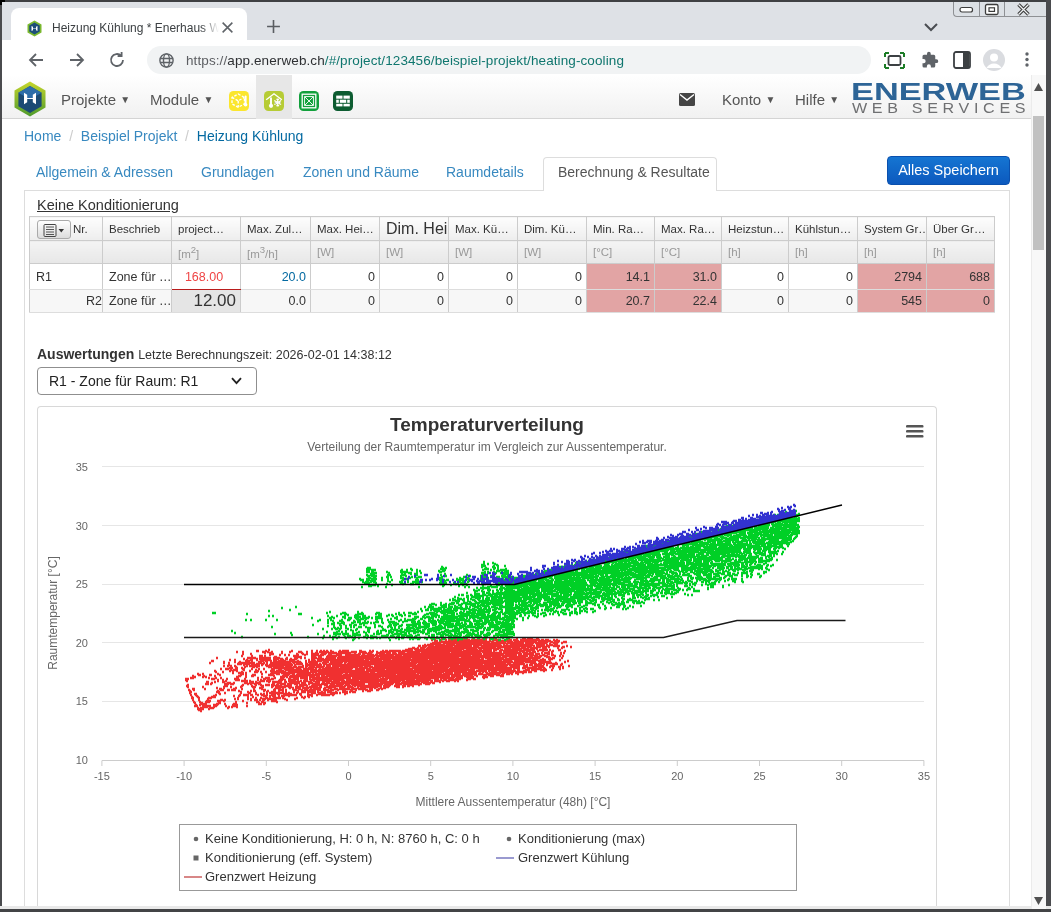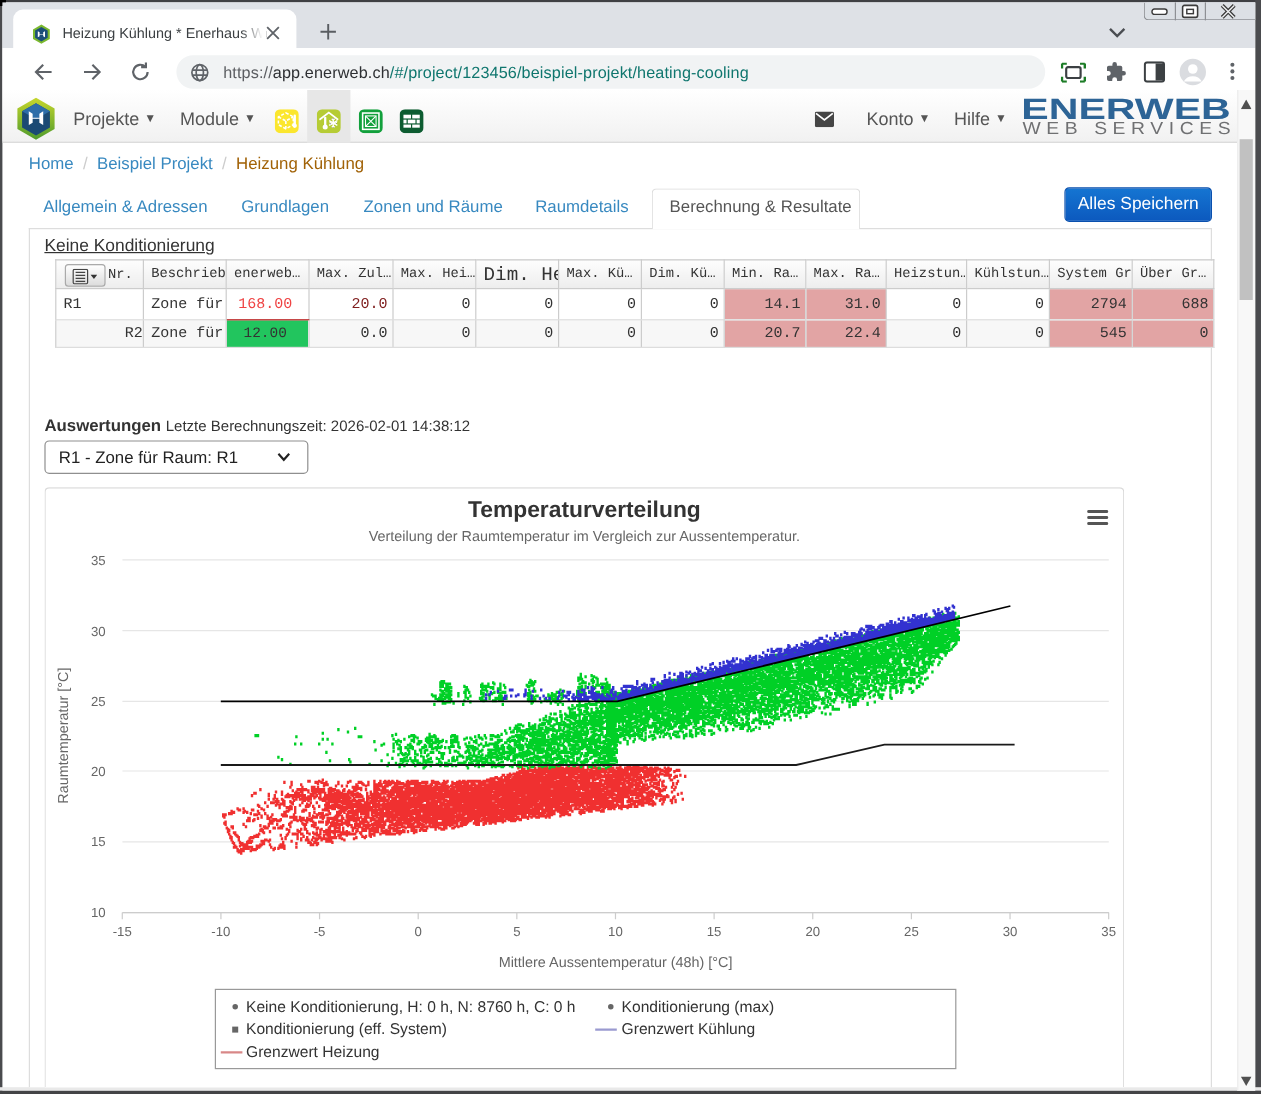--- a/index.html
+++ b/index.html
@@ -148,35 +148,35 @@
     <rect width="16" height="13" rx="1.5" fill="#454545"></rect>
     <path d="M1 1.5l7 5.5 7-5.5" stroke="#fff" stroke-width="1.4" fill="none"></path>
   </svg>
 <div class="abs" style="left:722px;top:91px;font-size:15px;color:#555">Konto <span style="font-size:10px;position:relative;top:-2px">▼</span></div>
 <div class="abs" style="left:795px;top:91px;font-size:15px;color:#555">Hilfe <span style="font-size:10px;position:relative;top:-2px">▼</span></div>
 <div class="abs" style="left:851px;top:78px;font-size:24.5px;font-weight:bold;color:#2d6496;white-space:nowrap;transform:scaleX(1.40);transform-origin:left">ENERWEB</div>
 <div class="abs" style="left:852px;top:100px;font-size:14.5px;color:#6f7072;letter-spacing:4.2px;white-space:nowrap;transform:scaleX(1.11);transform-origin:left">WEB&nbsp;SERVICES</div>
 
 
 <div class="abs" style="left:24px;top:128px;font-size:14px;color:#ccc">
-<a style="color:#3889c0;text-decoration:none">Home</a>&nbsp; / &nbsp;<a style="color:#3889c0">Beispiel Projekt</a>&nbsp; / &nbsp;<span style="color:#a16207">Heizung Kühlung</span></div>
+<a style="color:#3889c0;text-decoration:none">Home</a>&nbsp; / &nbsp;<a style="color:#3889c0">Beispiel Projekt</a>&nbsp; / &nbsp;<span style="color:#0369a1">Heizung Kühlung</span></div>
 
 
 <div class="abs" style="left:24px;top:190px;width:986px;height:716px;background:#fff;border-left:1px solid #ddd;border-right:1px solid #ddd"></div>
 <div class="abs" style="left:24px;top:190px;width:986px;height:1px;background:#ddd"></div>
 
 <div class="abs" style="left:543px;top:157px;width:174px;height:34px;background:#fff;border:1px solid #ddd;border-bottom:none;border-radius:4px 4px 0 0"></div>
 <div class="abs" style="left:36px;top:164px;font-size:14px;color:#3889c0">Allgemein &amp; Adressen</div>
 <div class="abs" style="left:201px;top:164px;font-size:14px;color:#3889c0">Grundlagen</div>
 <div class="abs" style="left:303px;top:164px;font-size:14px;color:#3889c0">Zonen und Räume</div>
 <div class="abs" style="left:446px;top:164px;font-size:14px;color:#3889c0">Raumdetails</div>
 <div class="abs" style="left:558px;top:164px;font-size:14px;color:#555">Berechnung &amp; Resultate</div>
 <div class="abs" style="left:887px;top:156px;width:123px;height:29px;background:linear-gradient(#1575d2,#0c59be);border:1px solid #0a50ae;border-radius:4px;color:#fff;font-size:14.5px;text-align:center;line-height:27px">Alles Speichern</div>
 <div class="abs" style="left:37px;top:197px;font-size:14.5px;color:#333;text-decoration:underline">Keine Konditionierung</div>
-<table style="position:absolute;left:46px;top:216px;border-collapse:collapse;table-layout:fixed;width:965px;font-family:Liberation Mono, monospace">
+<table style="position:absolute;left:29px;top:216px;border-collapse:collapse;table-layout:fixed;width:965px;font-family:Liberation Sans, sans-serif">
     <colgroup>
       <col style="width:73px">
       <col style="width:69px">
       <col style="width:69px">
       <col style="width:70px">
       <col style="width:69px">
       <col style="width:69px">
       <col style="width:69px">
       <col style="width:69px">
       <col style="width:68px">
@@ -187,53 +187,69 @@
       <col style="width:68px">
     </colgroup>
     <tbody>
       <tr style="height:24px">
         <th style="border:1px solid #ccc;border-left:1px solid #ccc;background:linear-gradient(#fdfdfd,#ededed);font-size:11.5px;color:#333;text-align:left;padding:0 0 0 6px;font-weight:normal;overflow:hidden;white-space:nowrap"><div style="display:inline-block;width:34px;height:19px;margin:1px 2px 0 1px;vertical-align:middle;border:1px solid #aaa;border-radius:3px;background:linear-gradient(#fff,#dcdcdc);text-align:center"><svg width="22" height="13" viewBox="0 0 22 13" style="margin-top:3px">
               <rect x="1" y="0.5" width="12" height="12" rx="1" fill="none" stroke="#444"></rect>
               <path d="M3 3h8M3 5.5h8M3 8h8M3 10.5h8" stroke="#444" stroke-width="0.9"></path>
               <path d="M15.5 5l2.8 3.4L21 5z" fill="#333"></path>
             </svg></div><span style="vertical-align:middle">Nr.</span></th>
         <th style="border:1px solid #ccc;border-left:1px dotted #bbb;background:linear-gradient(#fdfdfd,#ededed);font-size:11.5px;color:#333;text-align:left;padding:0 0 0 6px;font-weight:normal;overflow:hidden;white-space:nowrap">Beschrieb</th>
-        <th style="border:1px solid #ccc;border-left:1px dotted #bbb;background:linear-gradient(#fdfdfd,#ededed);font-size:11.5px;color:#333;text-align:left;padding:0 0 0 6px;font-weight:normal;overflow:hidden;white-space:nowrap">enerweb…</th>
+        <th style="border:1px solid #ccc;border-left:1px dotted #bbb;background:linear-gradient(#fdfdfd,#ededed);font-size:11.5px;color:#333;text-align:left;padding:0 0 0 6px;font-weight:normal;overflow:hidden;white-space:nowrap">project…</th>
         <th style="border:1px solid #ccc;border-left:1px dotted #bbb;background:linear-gradient(#fdfdfd,#ededed);font-size:11.5px;color:#333;text-align:left;padding:0 0 0 6px;font-weight:normal;overflow:hidden;white-space:nowrap">Max. Zul…</th>
         <th style="border:1px solid #ccc;border-left:1px dotted #bbb;background:linear-gradient(#fdfdfd,#ededed);font-size:11.5px;color:#333;text-align:left;padding:0 0 0 6px;font-weight:normal;overflow:hidden;white-space:nowrap">Max. Hei…</th>
         <th style="border:1px solid #ccc;border-left:1px dotted #bbb;background:linear-gradient(#fdfdfd,#ededed);font-size:16px;color:#333;text-align:center;padding:0 0 0 6px;font-weight:normal;overflow:hidden;white-space:nowrap">Dim. Hei…</th>
         <th style="border:1px solid #ccc;border-left:1px dotted #bbb;background:linear-gradient(#fdfdfd,#ededed);font-size:11.5px;color:#333;text-align:left;padding:0 0 0 6px;font-weight:normal;overflow:hidden;white-space:nowrap">Max. Kü…</th>
         <th style="border:1px solid #ccc;border-left:1px dotted #bbb;background:linear-gradient(#fdfdfd,#ededed);font-size:11.5px;color:#333;text-align:left;padding:0 0 0 6px;font-weight:normal;overflow:hidden;white-space:nowrap">Dim. Kü…</th>
         <th style="border:1px solid #ccc;border-left:1px dotted #bbb;background:linear-gradient(#fdfdfd,#ededed);font-size:11.5px;color:#333;text-align:left;padding:0 0 0 6px;font-weight:normal;overflow:hidden;white-space:nowrap">Min. Ra…</th>
         <th style="border:1px solid #ccc;border-left:1px dotted #bbb;background:linear-gradient(#fdfdfd,#ededed);font-size:11.5px;color:#333;text-align:left;padding:0 0 0 6px;font-weight:normal;overflow:hidden;white-space:nowrap">Max. Ra…</th>
         <th style="border:1px solid #ccc;border-left:1px dotted #bbb;background:linear-gradient(#fdfdfd,#ededed);font-size:11.5px;color:#333;text-align:left;padding:0 0 0 6px;font-weight:normal;overflow:hidden;white-space:nowrap">Heizstun…</th>
         <th style="border:1px solid #ccc;border-left:1px dotted #bbb;background:linear-gradient(#fdfdfd,#ededed);font-size:11.5px;color:#333;text-align:left;padding:0 0 0 6px;font-weight:normal;overflow:hidden;white-space:nowrap">Kühlstun…</th>
         <th style="border:1px solid #ccc;border-left:1px dotted #bbb;background:linear-gradient(#fdfdfd,#ededed);font-size:11.5px;color:#333;text-align:left;padding:0 0 0 6px;font-weight:normal;overflow:hidden;white-space:nowrap">System Gr…</th>
         <th style="border:1px solid #ccc;border-right:1px solid #ccc;border-left:1px dotted #bbb;background:linear-gradient(#fdfdfd,#ededed);font-size:11.5px;color:#333;text-align:left;padding:0 0 0 6px;font-weight:normal;overflow:hidden;white-space:nowrap">Über Gr…</th>
       </tr>
+      <tr style="height:23px">
+        <td style="border:1px solid #ccc;border-top:none;border-left:1px solid #ccc;background:linear-gradient(#f4f4f4,#e7e7e7);font-size:11.5px;color:#999;padding:0 0 0 6px"></td>
+        <td style="border:1px solid #ccc;border-top:none;border-left:1px dotted #bbb;background:linear-gradient(#f4f4f4,#e7e7e7);font-size:11.5px;color:#999;padding:0 0 0 6px"></td>
+        <td style="border:1px solid #ccc;border-top:none;border-left:1px dotted #bbb;background:linear-gradient(#f4f4f4,#e7e7e7);font-size:11.5px;color:#999;padding:0 0 0 6px">[m<sup>2</sup>]</td>
+        <td style="border:1px solid #ccc;border-top:none;border-left:1px dotted #bbb;background:linear-gradient(#f4f4f4,#e7e7e7);font-size:11.5px;color:#999;padding:0 0 0 6px">[m<sup>3</sup>/h]</td>
+        <td style="border:1px solid #ccc;border-top:none;border-left:1px dotted #bbb;background:linear-gradient(#f4f4f4,#e7e7e7);font-size:11.5px;color:#999;padding:0 0 0 6px">[W]</td>
+        <td style="border:1px solid #ccc;border-top:none;border-left:1px dotted #bbb;background:linear-gradient(#f4f4f4,#e7e7e7);font-size:11.5px;color:#999;padding:0 0 0 6px">[W]</td>
+        <td style="border:1px solid #ccc;border-top:none;border-left:1px dotted #bbb;background:linear-gradient(#f4f4f4,#e7e7e7);font-size:11.5px;color:#999;padding:0 0 0 6px">[W]</td>
+        <td style="border:1px solid #ccc;border-top:none;border-left:1px dotted #bbb;background:linear-gradient(#f4f4f4,#e7e7e7);font-size:11.5px;color:#999;padding:0 0 0 6px">[W]</td>
+        <td style="border:1px solid #ccc;border-top:none;border-left:1px dotted #bbb;background:linear-gradient(#f4f4f4,#e7e7e7);font-size:11.5px;color:#999;padding:0 0 0 6px">[°C]</td>
+        <td style="border:1px solid #ccc;border-top:none;border-left:1px dotted #bbb;background:linear-gradient(#f4f4f4,#e7e7e7);font-size:11.5px;color:#999;padding:0 0 0 6px">[°C]</td>
+        <td style="border:1px solid #ccc;border-top:none;border-left:1px dotted #bbb;background:linear-gradient(#f4f4f4,#e7e7e7);font-size:11.5px;color:#999;padding:0 0 0 6px">[h]</td>
+        <td style="border:1px solid #ccc;border-top:none;border-left:1px dotted #bbb;background:linear-gradient(#f4f4f4,#e7e7e7);font-size:11.5px;color:#999;padding:0 0 0 6px">[h]</td>
+        <td style="border:1px solid #ccc;border-top:none;border-left:1px dotted #bbb;background:linear-gradient(#f4f4f4,#e7e7e7);font-size:11.5px;color:#999;padding:0 0 0 6px">[h]</td>
+        <td style="border:1px solid #ccc;border-top:none;border-left:1px dotted #bbb;background:linear-gradient(#f4f4f4,#e7e7e7);font-size:11.5px;color:#999;padding:0 0 0 6px">[h]</td>
+      </tr>
       <tr style="height:26px">
         <td style="border-bottom:1px solid #ddd;border-top:none;border-left:1px solid #ccc;border-right:1px solid #ccc;background:#fff;font-size:12.5px;color:#333;text-align:left;padding:0 0 0 6px;overflow:hidden;white-space:nowrap">R1</td>
         <td style="border-bottom:1px solid #ddd;border-top:none;border-left:1px dotted #bbb;border-right:1px solid #ccc;background:#fff;font-size:12.5px;color:#333;text-align:left;padding:0 0 0 6px;overflow:hidden;white-space:nowrap">Zone für …</td>
         <td style="border-bottom:1px solid #b91c1c;border-top:none;border-left:1px dotted #bbb;border-right:1px solid #ccc;background:#fff;font-size:12.5px;color:#ef4444;text-align:center;padding:0 4px 0 0;overflow:hidden;white-space:nowrap">168.00</td>
-        <td style="border-bottom:1px solid #ddd;border-top:none;border-left:1px dotted #bbb;border-right:1px solid #ccc;background:#fff;font-size:12.5px;color:#7f1d1d;text-align:right;padding:0 4px 0 0;overflow:hidden;white-space:nowrap">20.0</td>
+        <td style="border-bottom:1px solid #ddd;border-top:none;border-left:1px dotted #bbb;border-right:1px solid #ccc;background:#fff;font-size:12.5px;color:#0369a1;text-align:right;padding:0 4px 0 0;overflow:hidden;white-space:nowrap">20.0</td>
         <td style="border-bottom:1px solid #ddd;border-top:none;border-left:1px dotted #bbb;border-right:1px solid #ccc;background:#fff;font-size:12.5px;color:#333;text-align:right;padding:0 4px 0 0;overflow:hidden;white-space:nowrap">0</td>
         <td style="border-bottom:1px solid #ddd;border-top:none;border-left:1px dotted #bbb;border-right:1px solid #ccc;background:#fff;font-size:12.5px;color:#333;text-align:right;padding:0 4px 0 0;overflow:hidden;white-space:nowrap">0</td>
         <td style="border-bottom:1px solid #ddd;border-top:none;border-left:1px dotted #bbb;border-right:1px solid #ccc;background:#fff;font-size:12.5px;color:#333;text-align:right;padding:0 4px 0 0;overflow:hidden;white-space:nowrap">0</td>
         <td style="border-bottom:1px solid #ddd;border-top:none;border-left:1px dotted #bbb;border-right:1px solid #ccc;background:#fff;font-size:12.5px;color:#333;text-align:right;padding:0 4px 0 0;overflow:hidden;white-space:nowrap">0</td>
         <td style="border-bottom:1px solid #ddd;border-top:none;border-left:1px dotted #bbb;border-right:1px solid #ccc;background:#e2a4a4;font-size:12.5px;color:#333;text-align:right;padding:0 4px 0 0;overflow:hidden;white-space:nowrap">14.1</td>
         <td style="border-bottom:1px solid #ddd;border-top:none;border-left:1px dotted #bbb;border-right:1px solid #ccc;background:#e2a4a4;font-size:12.5px;color:#333;text-align:right;padding:0 4px 0 0;overflow:hidden;white-space:nowrap">31.0</td>
         <td style="border-bottom:1px solid #ddd;border-top:none;border-left:1px dotted #bbb;border-right:1px solid #ccc;background:#fff;font-size:12.5px;color:#333;text-align:right;padding:0 4px 0 0;overflow:hidden;white-space:nowrap">0</td>
         <td style="border-bottom:1px solid #ddd;border-top:none;border-left:1px dotted #bbb;border-right:1px solid #ccc;background:#fff;font-size:12.5px;color:#333;text-align:right;padding:0 4px 0 0;overflow:hidden;white-space:nowrap">0</td>
         <td style="border-bottom:1px solid #ddd;border-top:none;border-left:1px dotted #bbb;border-right:1px solid #ccc;background:#e2a4a4;font-size:12.5px;color:#333;text-align:right;padding:0 4px 0 0;overflow:hidden;white-space:nowrap">2794</td>
         <td style="border-bottom:1px solid #ddd;border-top:none;border-left:1px dotted #bbb;border-right:1px solid #ccc;background:#e2a4a4;font-size:12.5px;color:#333;text-align:right;padding:0 4px 0 0;overflow:hidden;white-space:nowrap">688</td>
       </tr>
       <tr style="height:23px">
         <td style="border-bottom:1px solid #ddd;border-top:none;border-left:1px solid #ccc;border-right:1px solid #ccc;background:#f7f7f7;font-size:12.5px;color:#333;text-align:right;padding:0 0 0 6px;overflow:hidden;white-space:nowrap">R2</td>
         <td style="border-bottom:1px solid #ddd;border-top:none;border-left:1px dotted #bbb;border-right:1px solid #ccc;background:#f7f7f7;font-size:12.5px;color:#333;text-align:left;padding:0 0 0 6px;overflow:hidden;white-space:nowrap">Zone für …</td>
-        <td style="border-bottom:1px solid #ddd;border-top:none;border-left:1px dotted #bbb;border-right:1px solid #ccc;background:#22c55e;font-size:12px;color:#333;text-align:center;padding:0 4px 0 0;overflow:hidden;white-space:nowrap">12.00</td>
+        <td style="border-bottom:1px solid #ddd;border-top:none;border-left:1px dotted #bbb;border-right:1px solid #ccc;background:#e5e5e5;font-size:17px;color:#333;text-align:right;padding:0 4px 0 0;overflow:hidden;white-space:nowrap">12.00</td>
         <td style="border-bottom:1px solid #ddd;border-top:none;border-left:1px dotted #bbb;border-right:1px solid #ccc;background:#f7f7f7;font-size:12.5px;color:#333;text-align:right;padding:0 4px 0 0;overflow:hidden;white-space:nowrap">0.0</td>
         <td style="border-bottom:1px solid #ddd;border-top:none;border-left:1px dotted #bbb;border-right:1px solid #ccc;background:#f7f7f7;font-size:12.5px;color:#333;text-align:right;padding:0 4px 0 0;overflow:hidden;white-space:nowrap">0</td>
         <td style="border-bottom:1px solid #ddd;border-top:none;border-left:1px dotted #bbb;border-right:1px solid #ccc;background:#f7f7f7;font-size:12.5px;color:#333;text-align:right;padding:0 4px 0 0;overflow:hidden;white-space:nowrap">0</td>
         <td style="border-bottom:1px solid #ddd;border-top:none;border-left:1px dotted #bbb;border-right:1px solid #ccc;background:#f7f7f7;font-size:12.5px;color:#333;text-align:right;padding:0 4px 0 0;overflow:hidden;white-space:nowrap">0</td>
         <td style="border-bottom:1px solid #ddd;border-top:none;border-left:1px dotted #bbb;border-right:1px solid #ccc;background:#f7f7f7;font-size:12.5px;color:#333;text-align:right;padding:0 4px 0 0;overflow:hidden;white-space:nowrap">0</td>
         <td style="border-bottom:1px solid #ddd;border-top:none;border-left:1px dotted #bbb;border-right:1px solid #ccc;background:#e2a4a4;font-size:12.5px;color:#333;text-align:right;padding:0 4px 0 0;overflow:hidden;white-space:nowrap">20.7</td>
         <td style="border-bottom:1px solid #ddd;border-top:none;border-left:1px dotted #bbb;border-right:1px solid #ccc;background:#e2a4a4;font-size:12.5px;color:#333;text-align:right;padding:0 4px 0 0;overflow:hidden;white-space:nowrap">22.4</td>
         <td style="border-bottom:1px solid #ddd;border-top:none;border-left:1px dotted #bbb;border-right:1px solid #ccc;background:#f7f7f7;font-size:12.5px;color:#333;text-align:right;padding:0 4px 0 0;overflow:hidden;white-space:nowrap">0</td>
         <td style="border-bottom:1px solid #ddd;border-top:none;border-left:1px dotted #bbb;border-right:1px solid #ccc;background:#f7f7f7;font-size:12.5px;color:#333;text-align:right;padding:0 4px 0 0;overflow:hidden;white-space:nowrap">0</td>
         <td style="border-bottom:1px solid #ddd;border-top:none;border-left:1px dotted #bbb;border-right:1px solid #ccc;background:#e2a4a4;font-size:12.5px;color:#333;text-align:right;padding:0 4px 0 0;overflow:hidden;white-space:nowrap">545</td>

